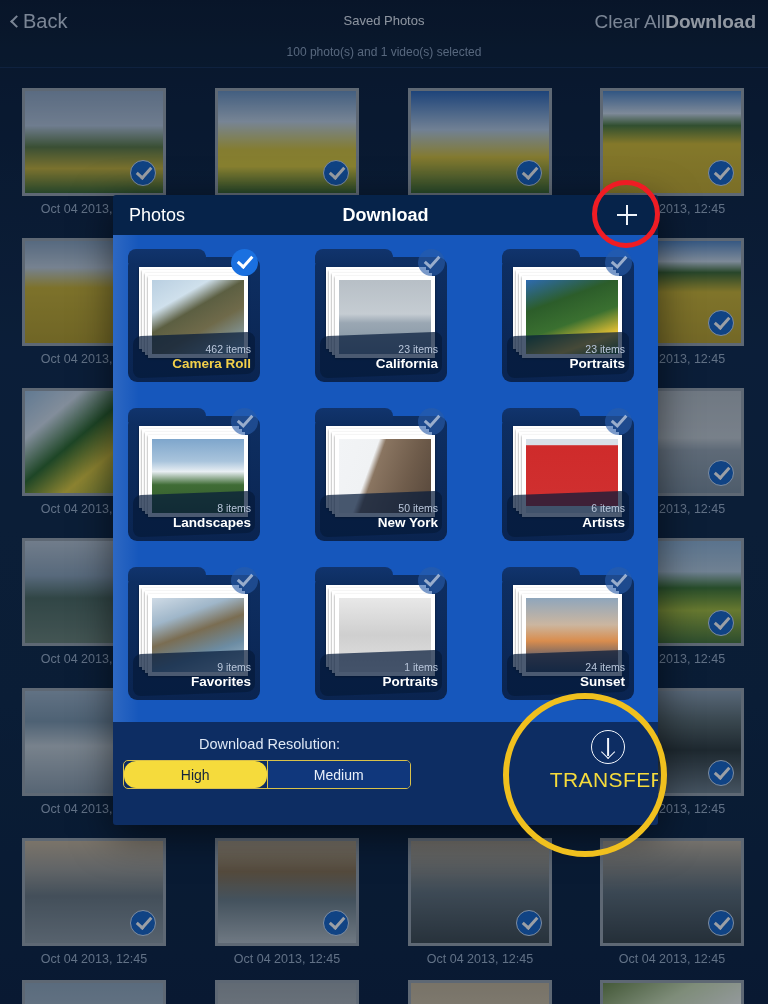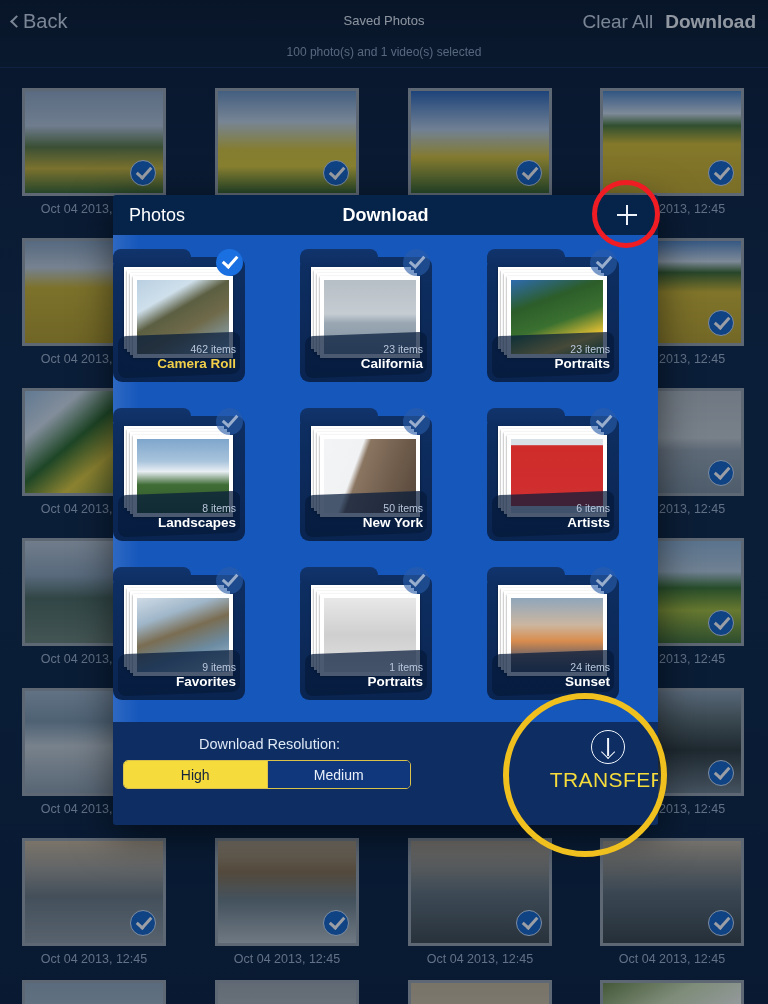--- a/index.html
+++ b/index.html
@@ -34,21 +34,21 @@
     border-left: 2.4px solid #c9d4e4; border-bottom: 2.4px solid #c9d4e4;
     transform: rotate(45deg);
     margin-right: 2px;
   }
   .topbar-title {
     position: absolute; left: 0; right: 0; top: 5px;
     text-align: center; color: #e6ecf5; font-size: 13px; font-weight: 400; margin-top: 8px;
   }
   .topbar-right {
     position: absolute; right: 12px; top: 11px;
-    display: flex; align-items: center; gap: 12px;
+    display: flex; align-items: center; gap: 0;
   }
   .topbar-right .clear { color: #c9d4e4; font-size: 19px; }
   .topbar-right .dl { color: #eef3fa; font-size: 19px; font-weight: bold; }
   .topbar-sub {
     position: absolute; left: 0; right: 0; top: 45px;
     text-align: center; color: #8ea2bd; font-size: 12px;
   }
 
   
   .photo-grid {
@@ -116,20 +116,21 @@
       linear-gradient(90deg, rgba(255,255,255,0.10) 0px, rgba(255,255,255,0.0) 26px),
       #1657bc;
     position: relative;
     padding: 14px 0 0 0;
   }
 
   .albums {
     position: relative;
     width: 545px;
     display: flex; flex-wrap: wrap;
+    padding-left: 15px;
     row-gap: 26px;
     column-gap: 55px;
   }
 
   .album { position: relative; width: 132px; height: 133px; }
   
   .album-folder {
     position: absolute; left: 0; top: 8px; width: 132px; height: 125px;
     background: linear-gradient(180deg,#0e2f63 0%,#0a2450 100%);
     border-radius: 9px;
@@ -199,21 +200,21 @@
   .seg {
     position: absolute; left: 10px; top: 38px;
     width: 288px; height: 29px;
     border: 1px solid #d9c14a; border-radius: 5px;
     display: flex; overflow: hidden;
   }
   .seg-item {
     flex: 1; display: flex; align-items: center; justify-content: center;
     font-size: 14px; color: #e9f0fa; background: #10377c;
   }
-  .seg-item.sel { background: #f5db3c; color: #14243d; font-weight: normal; }
+  .seg-item.sel { background: #f5db3c; color: #14243d; font-weight: normal; border-radius: 12px; }
   .seg-div { width: 1px; background: #d9c14a; }
 
   .transfer {
     position: absolute; left: 405px; top: 8px;
     width: 180px; text-align: center;
   }
   .transfer-circ {
     width: 34px; height: 34px; border-radius: 50%;
     border: 1.6px solid #f2f6fc;
     margin: 0 auto 4px auto;

